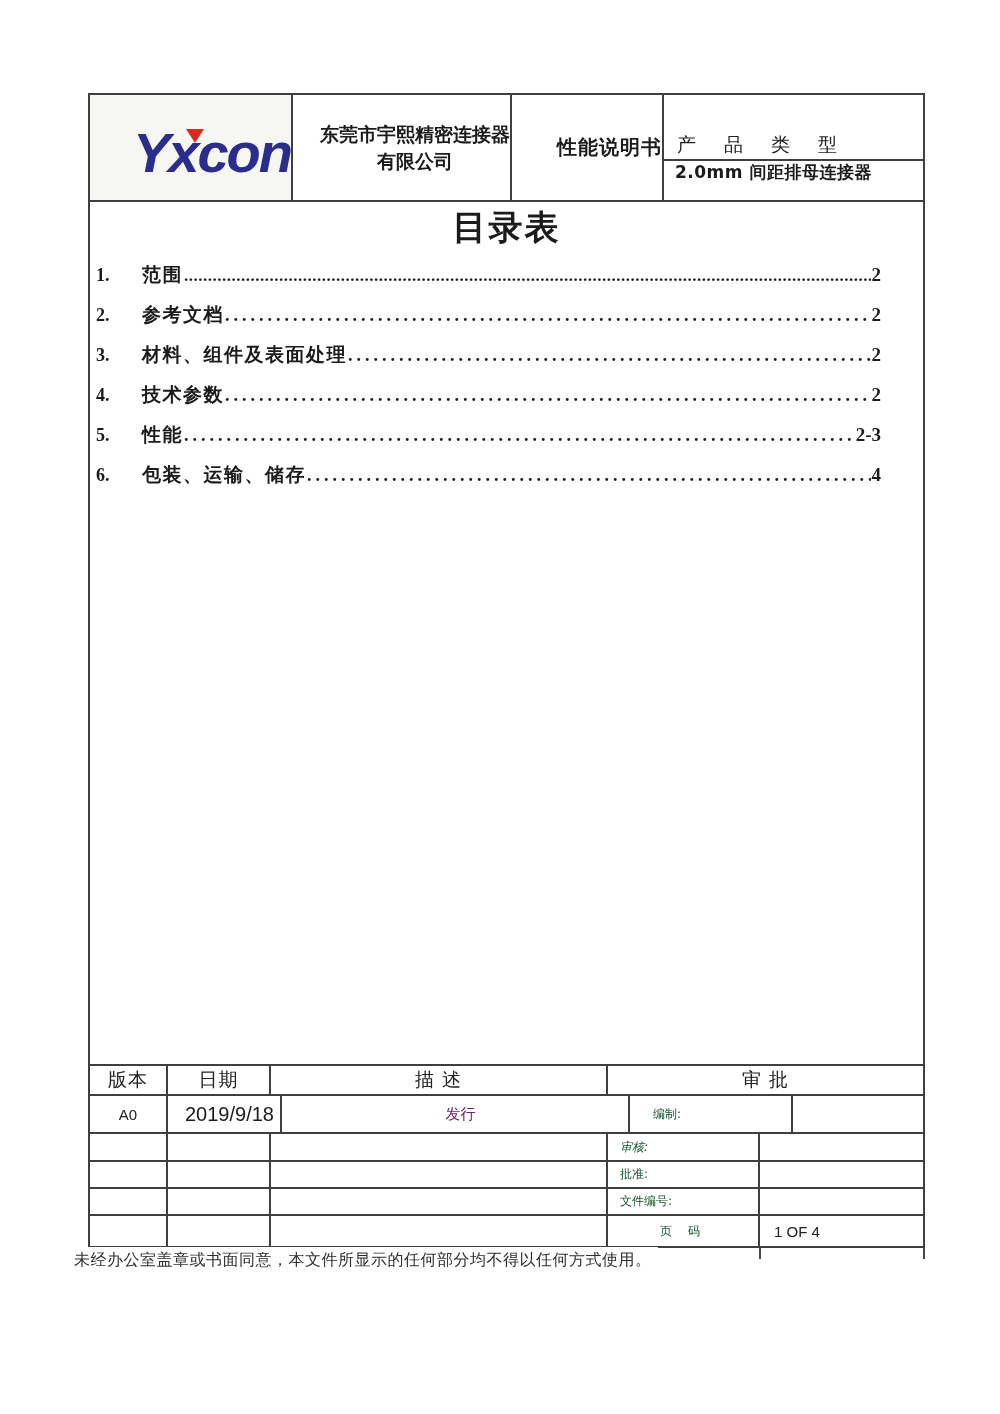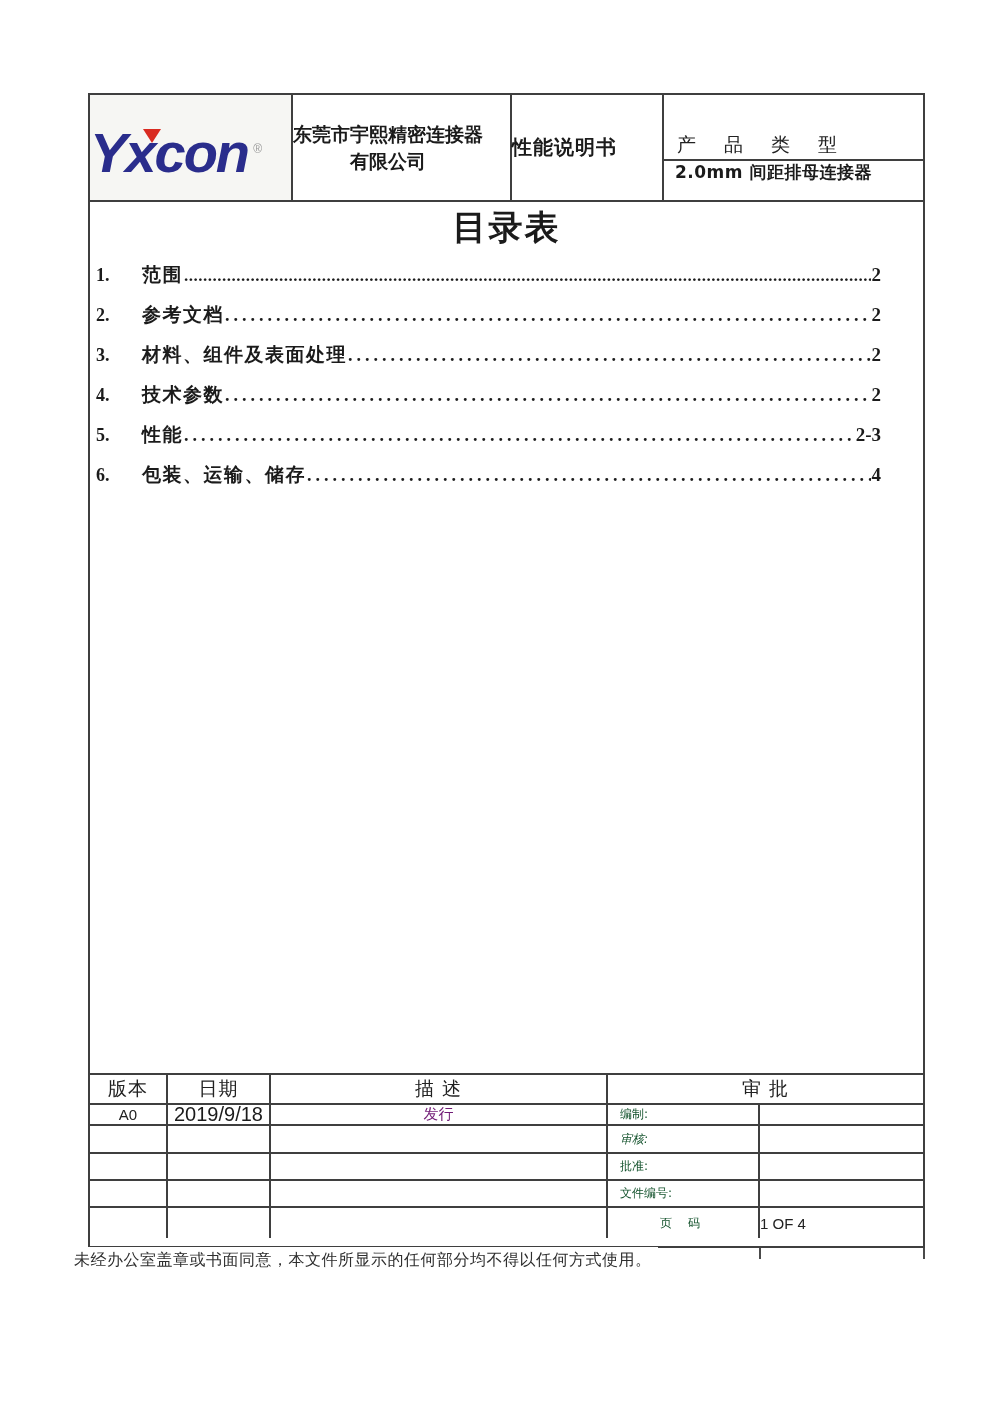--- a/index.html
+++ b/index.html
@@ -18,21 +18,21 @@
     position: absolute;
     left: 88px; top: 93px;
     width: 837px; height: 1155px;
     border: 2px solid #3f3f3f;
     display: flex;
     flex-direction: column;
     background: #ffffff;
   }
   
   .header-table { display: flex; height: 107px; border-bottom: 2px solid #3f3f3f; }
-  .hcell { border-right: 2px solid #3f3f3f; display: flex; align-items: center; justify-content: flex-start; }
+  .hcell { border-right: 2px solid #3f3f3f; display: flex; align-items: center; justify-content: flex-end; }
   .logo-cell { width: 203px; background: #f6f6f3; position: relative; overflow: hidden; }
   .logo-wrap {
     position: relative;
     font-family: "Liberation Sans", sans-serif;
     font-weight: bold; font-style: italic;
     font-size: 56px; line-height: 56px;
     color: #2a2d8c; letter-spacing: -2px;
     padding-top: 10px;
   }
   .logo-triangle {
@@ -96,21 +96,21 @@
   }
   
   .rev-table { display: flex; flex-direction: column; flex: 1; }
   .rev-row { display: flex; border-bottom: 2px solid #3f3f3f; align-items: stretch; }
   .rev-row.last { border-bottom: none; }
   .rcell { border-right: 2px solid #3f3f3f; display: flex; align-items: center; justify-content: center; overflow: hidden; }
   .rc-version { width: 78px; }
   .rc-date    { width: 103px; }
   .rc-desc    { width: 337px; }
   .rc-label   { width: 152px; justify-content: flex-start; padding-left: 12px; }
-  .rc-value   { flex: 1; border-right: none; justify-content: flex-start; }
+  .rc-value   { flex: 1; border-right: none; justify-content: flex-start; padding-left: 14px; }
   .rc-approval{ flex: 1; border-right: none; }
   .rev-head { font-size: 19px; color: #222; letter-spacing: 1px; }
   .rev-label-text { font-size: 12px; color: #14532d; }
   .rev-latin { font-family: "Liberation Sans", sans-serif; font-size: 15px; color: #222; }
   .rev-date-text { font-family: "Liberation Sans", sans-serif; font-size: 20px; color: #1b1b1b; }
   .rev-cn-small { font-size: 15px; color: #701a75; }
   .rc-pagecode { justify-content: center; padding-left: 0; letter-spacing: 6px; }
   
   .stub { position: absolute; top: 1248px; width: 2px; height: 11px; background: #4a4a4a; z-index: 1; }
   .footer-notice {
@@ -202,21 +202,21 @@
 
     <div class="rev-table">
 
       <div class="rev-row" style="height:30px;">
         <div class="rcell rc-version rev-head">版本</div>
         <div class="rcell rc-date rev-head">日期</div>
         <div class="rcell rc-desc rev-head">描  述</div>
         <div class="rcell rc-approval rev-head">审  批</div>
       </div>
 
-      <div class="rev-row" style="height:21px;">
+      <div class="rev-row" style="height:38px;gap:11px;">
         <div class="rcell rc-version rev-latin">A0</div>
         <div class="rcell rc-date rev-date-text">2019/9/18</div>
         <div class="rcell rc-desc rev-cn-small">发行</div>
         <div class="rcell rc-label rev-label-text">编制:</div>
         <div class="rcell rc-value rev-latin"></div>
       </div>
 
       <div class="rev-row" style="height:28px;font-style:italic;">
         <div class="rcell rc-version rev-latin"></div>
         <div class="rcell rc-date rev-date-text"></div>

